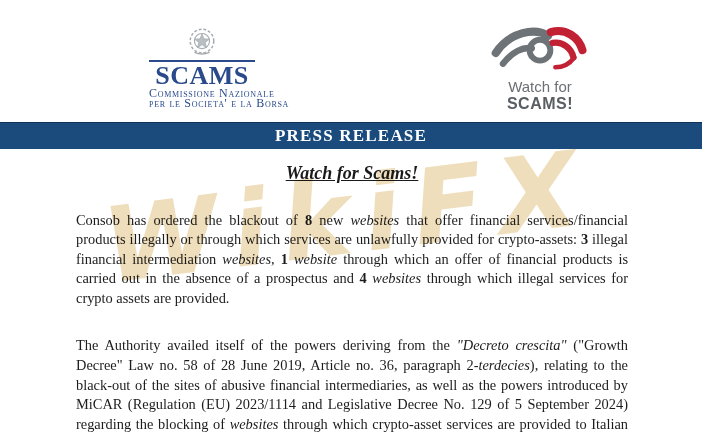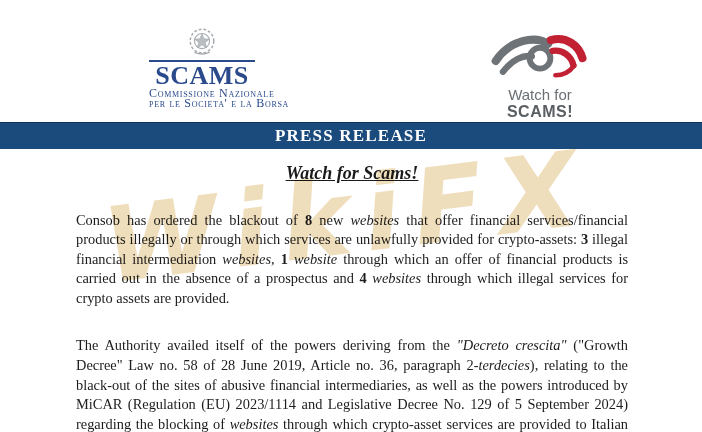--- a/index.html
+++ b/index.html
@@ -16,21 +16,21 @@
   .consob-title {
     font-family:"Liberation Serif", serif; font-weight:bold; color:#2a4a8c;
     font-size:26px; line-height:27px; letter-spacing:0.5px;
   }
   .consob-sub {
     font-family:"Liberation Serif", serif; color:#2a4a8c;
     font-variant:small-caps; font-size:12px; line-height:9.5px; letter-spacing:0.7px;
     white-space:nowrap;
   }
 
-  .scams-logo { position:absolute; left:482px; top:32px; width:116px; text-align:center;
+  .scams-logo { position:absolute; left:482px; top:24px; width:116px; text-align:center;
     font-family:"Liberation Sans", sans-serif; }
   .scams-eye { display:block; margin:0 auto -2px; }
   .scams-line1 { font-size:15px; line-height:17px; color:#6b7075; }
   .scams-line2 { font-size:16px; line-height:18px; font-weight:bold; color:#595e63; letter-spacing:0.5px; }
 
   
   .banner {
     position:absolute; left:0; top:122px; width:702px; height:27px;
     background:#1b4b7c; border-top:1px solid #0e3258;
     display:flex; align-items:center; justify-content:center;

